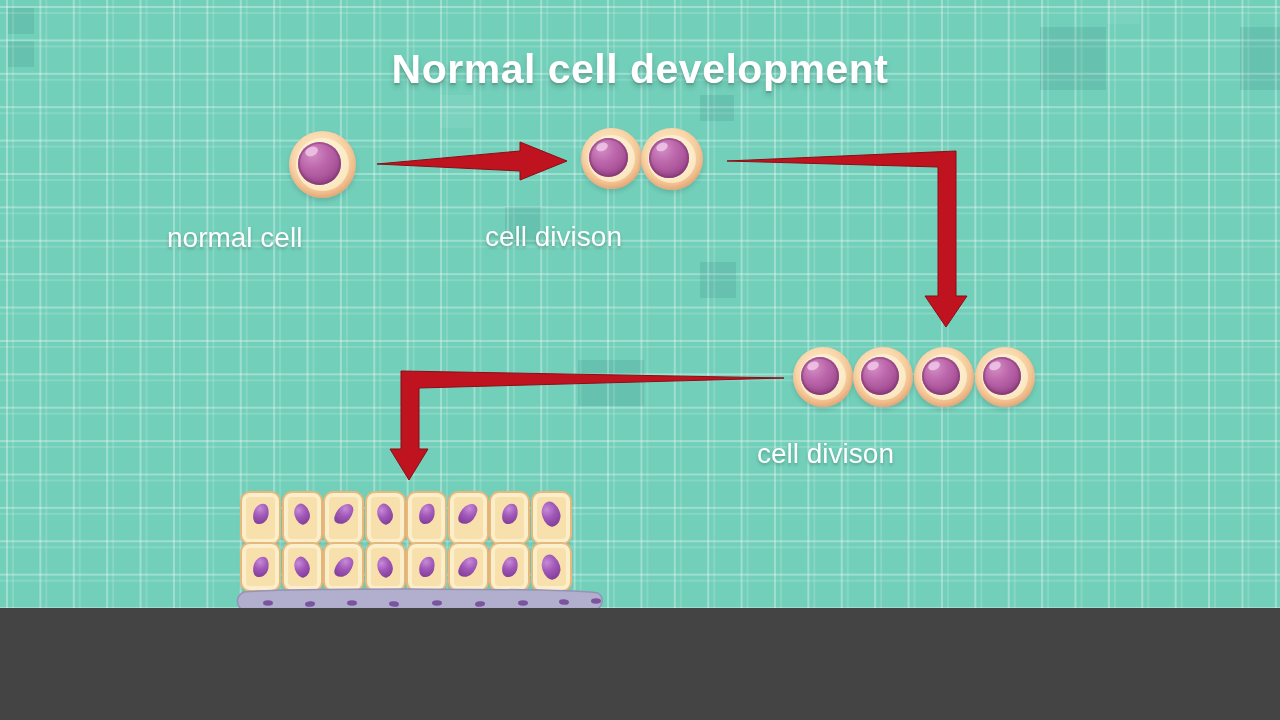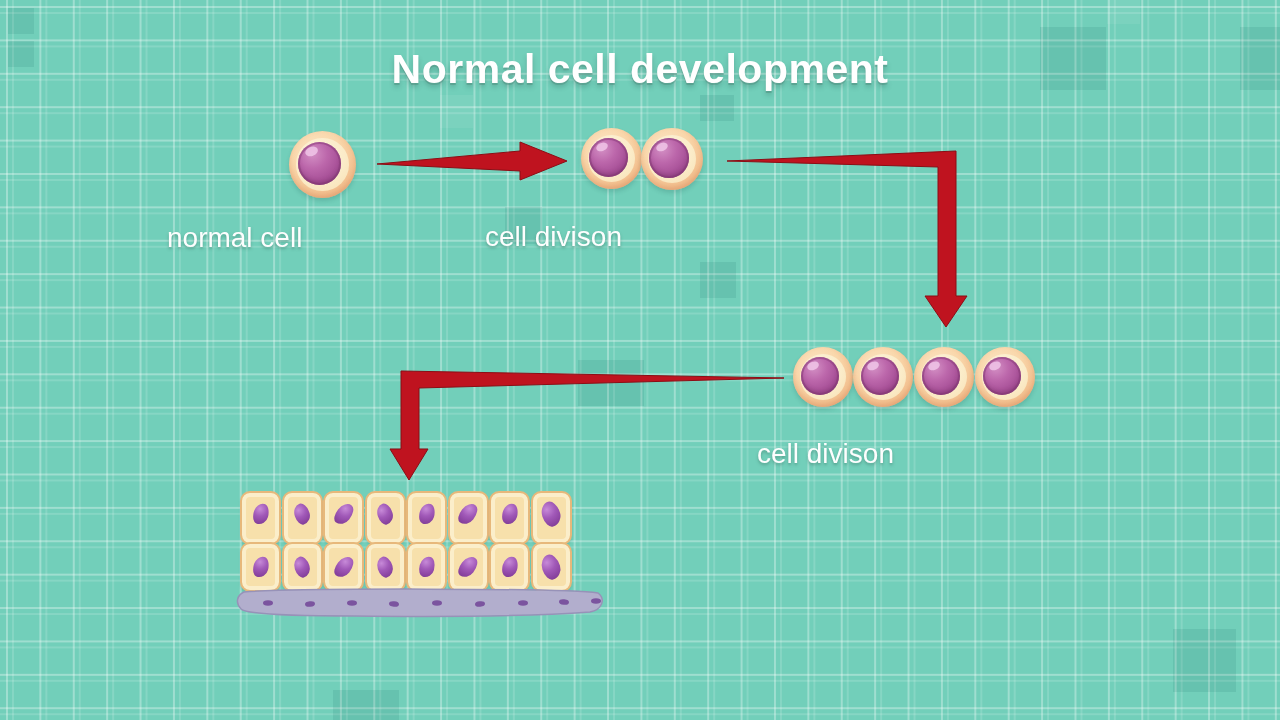--- a/index.html
+++ b/index.html
@@ -1,17 +1,17 @@
 <!DOCTYPE html>
 <html><head>
 <meta charset="utf-8">
 <style>
   html,body{margin:0;padding:0;background:#444;}
   #stage{
-    position:relative;width:1280px;height:720px;overflow:hidden;
+    position:relative;width:1280px;height:608px;overflow:hidden;
     font-family:"Liberation Sans", sans-serif;
     background-color:#72cfba;
     background-image:
       linear-gradient(90deg, rgba(255,255,255,0.32) 0 2px, transparent 2px),
       linear-gradient(0deg,  rgba(255,255,255,0.32) 0 2px, transparent 2px),
       linear-gradient(90deg, rgba(255,255,255,0.14) 0 1.5px, transparent 1.5px),
       linear-gradient(0deg,  rgba(255,255,255,0.14) 0 1.5px, transparent 1.5px);
     background-size:33.4px 100%, 100% 33.4px, 33.4px 100%, 100% 33.4px;
     background-position:6px 0, 0 8px, 12px 0, 0 14px;
   }

